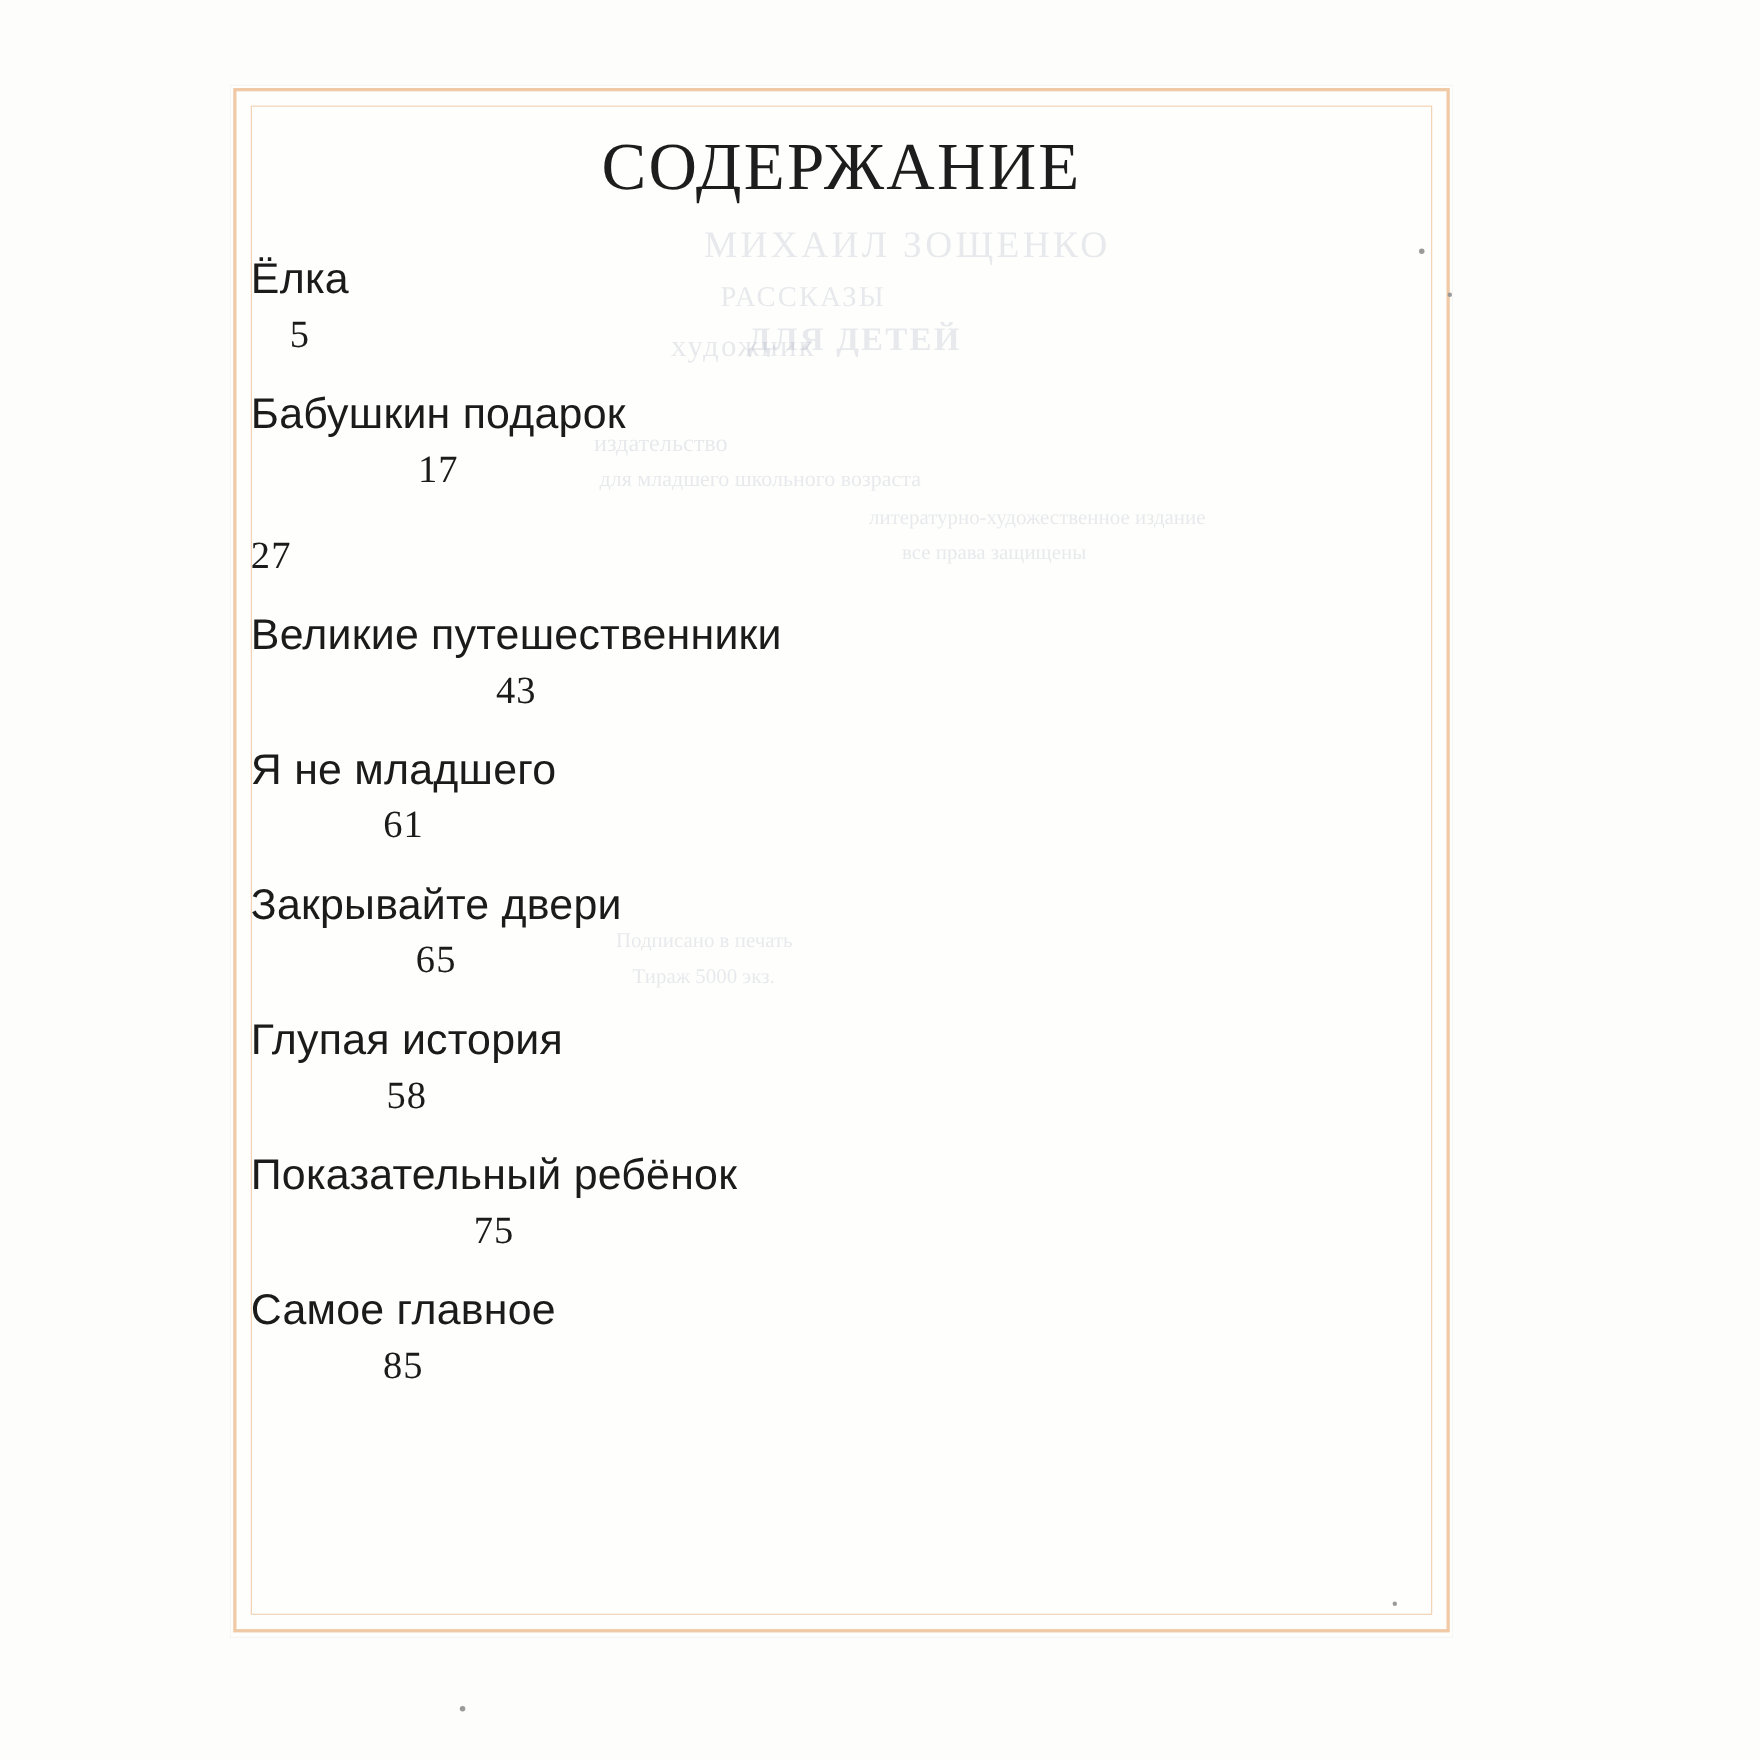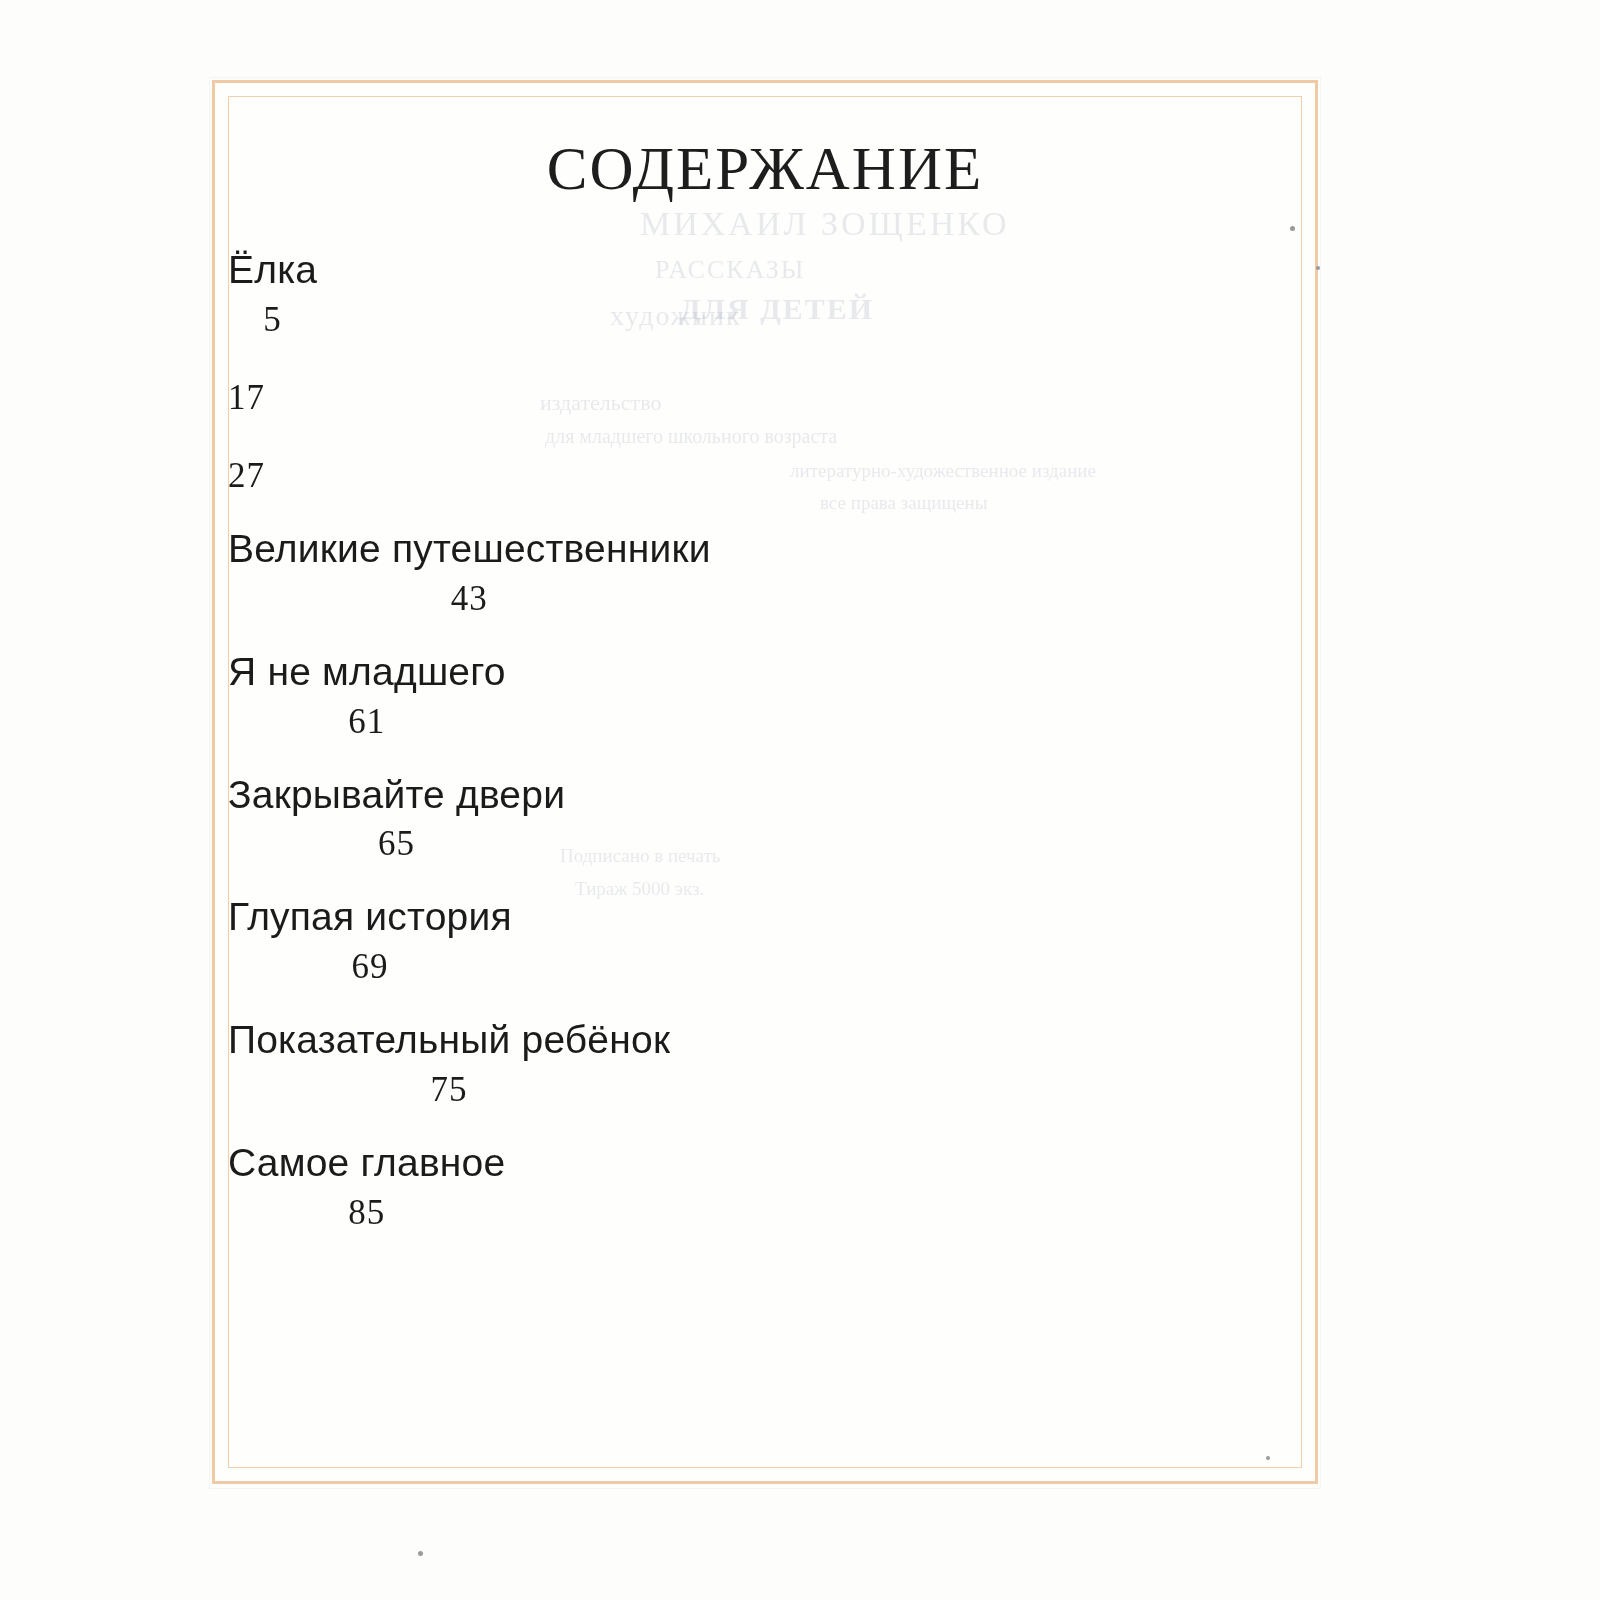--- a/index.html
+++ b/index.html
@@ -62,21 +62,21 @@
     color: rgba(120, 132, 158, 0.17);
     font-family: "Liberation Serif", serif;
     pointer-events: none;
     white-space: nowrap;
     user-select: none;
   }
 
   #content {
     position: absolute;
     left: 228px;
-    top: 96px;
+    top: 80px;
     width: 1074px;
     height: 1372px;
     display: flex;
     flex-direction: column;
     align-items: center;
   }
 
   #toc-heading {
     margin-top: 38px;
     font-family: "Liberation Serif", serif;
@@ -155,20 +155,21 @@
     <div id="toc-heading">СОДЕРЖАНИЕ</div>
 
     <div id="toc-list">
 
       <div class="toc-entry">
         <div class="toc-title">Ёлка</div>
         <div class="toc-page">5</div>
       </div>
 
       <div class="toc-entry">
+        <div class="toc-title">Бабушкин подарок</div>
         <div class="toc-page">17</div>
       </div>
 
       <div class="toc-entry">
         <div class="toc-page">27</div>
       </div>
 
       <div class="toc-entry">
         <div class="toc-title">Великие путешественники</div>
         <div class="toc-page">43</div>
@@ -179,21 +180,21 @@
         <div class="toc-page">61</div>
       </div>
 
       <div class="toc-entry">
         <div class="toc-title">Закрывайте двери</div>
         <div class="toc-page">65</div>
       </div>
 
       <div class="toc-entry">
         <div class="toc-title">Глупая история</div>
-        <div class="toc-page">69</div>
+        <div class="toc-page">58</div>
       </div>
 
       <div class="toc-entry">
         <div class="toc-title">Показательный ребёнок</div>
         <div class="toc-page">75</div>
       </div>
 
       <div class="toc-entry">
         <div class="toc-title">Самое главное</div>
         <div class="toc-page">85</div>

